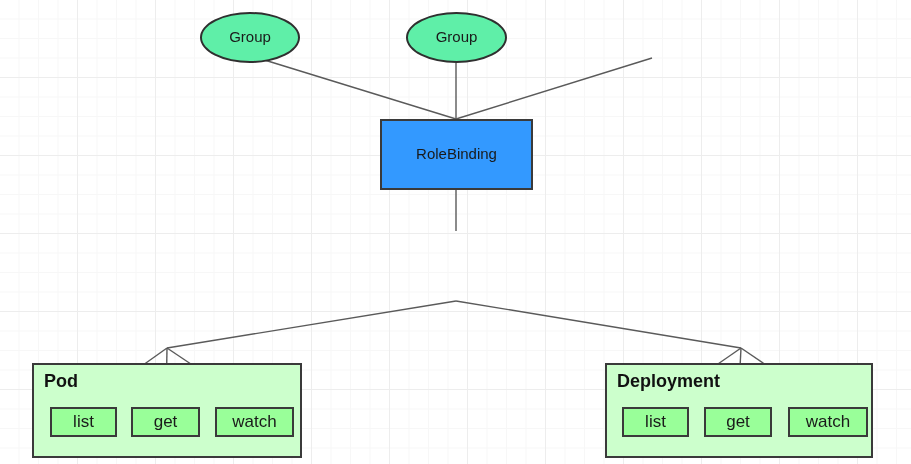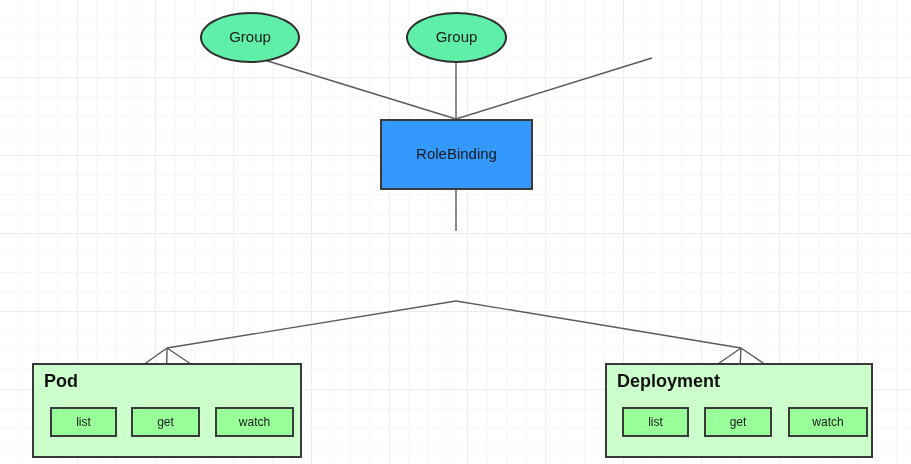--- a/index.html
+++ b/index.html
@@ -75,21 +75,21 @@
     white-space: nowrap;
   }
   .verb {
     position: absolute;
     box-sizing: border-box;
     border: 2px solid #3a3a3a;
     background: #99ff99;
     display: flex;
     align-items: center;
     justify-content: center;
-    font-size: 12px;
+    font-size: 17px;
     color: #1a1a1a;
   }
 </style>
 </head>
 <body>
 
 <div id="canvas">
 
   <svg id="edges" viewBox="0 0 911 464" xmlns="http://www.w3.org/2000/svg">
     <g stroke="#5a5a5a" stroke-width="1.4" fill="none">

